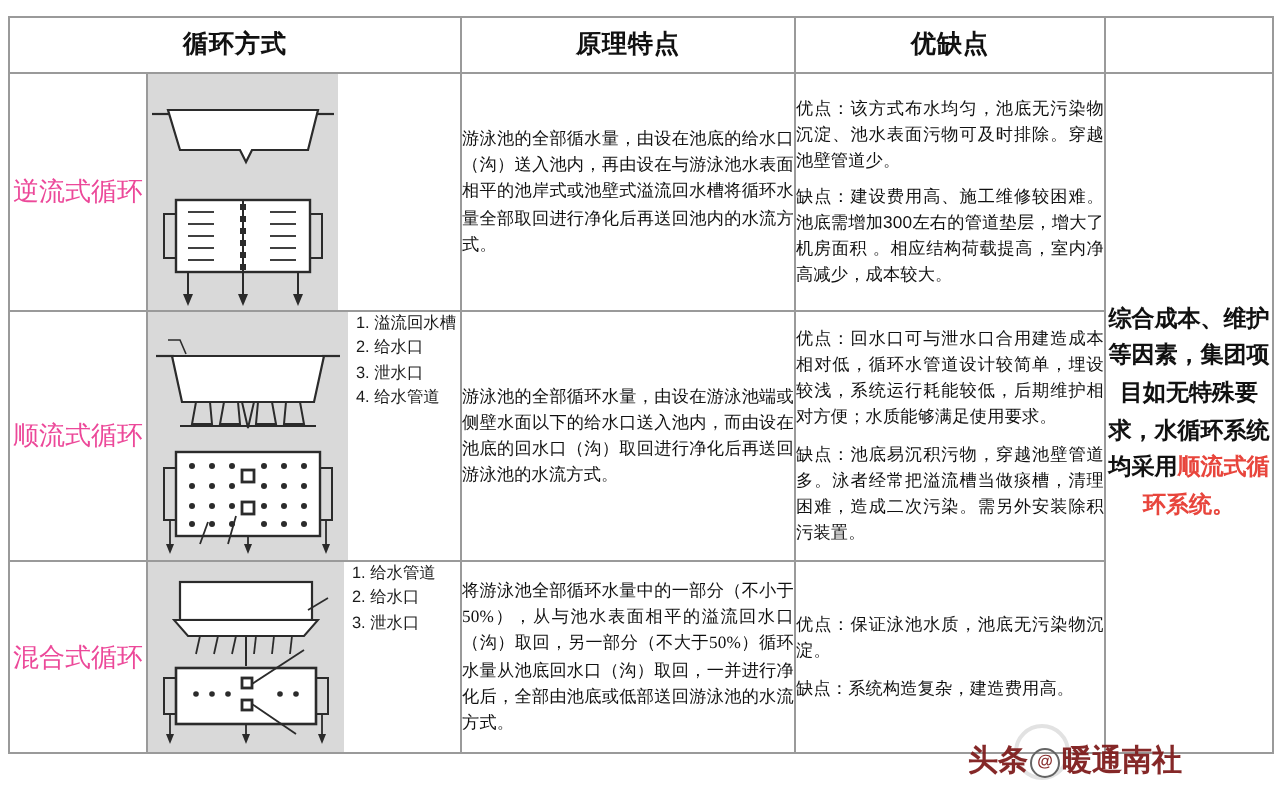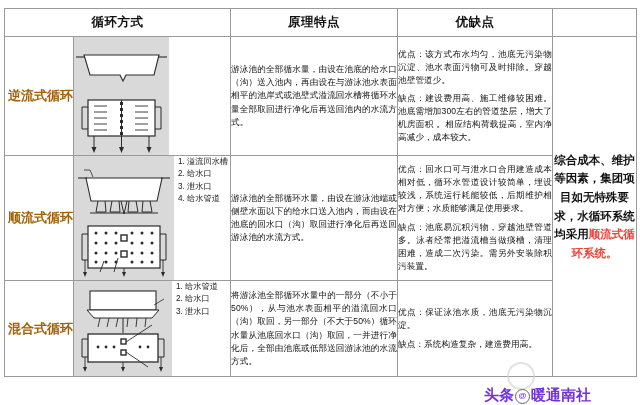--- a/index.html
+++ b/index.html
@@ -37,24 +37,24 @@
     height:27px;
     text-align:center;
     font-size:12.5px;
     font-weight:bold;
     color:#111;
     letter-spacing:.5px;
   }
   th.blank{border-left:1px solid #9a9a9a;border-bottom:1px solid #fff;border-top:1px solid #fff;border-right:1px solid #fff;}
 
   td.mode{
-    text-align:right;
+    text-align:center;
     font-size:13px;
-    font-weight:bold;
-    color:#a16207;
+    font-weight:normal;
+    color:#ec4899;
     line-height:1.35;
     padding:0 5px;
   }
   td.diagcell{padding:4px 2px;}
   .diagwrap{display:flex;align-items:flex-start;gap:3px;}
   .diagbox{
     background:#d9d9d9;
     flex:0 0 auto;
     position:relative;
   }
@@ -70,21 +70,21 @@
   td.para{
     font-size:8.6px;
     line-height:1.52;
     color:#111;
     text-align:justify;
     padding:4px 6px;
     letter-spacing:.1px;
   }
   td.para p{margin:0 0 5px 0;text-indent:0;}
   td.para p:last-child{margin-bottom:0;}
-  .ind{text-indent:1.6em;}
+  .ind{text-indent:1.6em;font-family:Liberation Serif, serif;}
 
   td.summary{
     font-size:11.5px;
     line-height:1.62;
     color:#111;
     font-weight:bold;
     padding:4px 5px;
     text-align:center;
     border-top:1px solid #fff;
     border-bottom:1px solid #fff;
@@ -92,23 +92,23 @@
   .redtxt{color:#e8453c;}
 
   
   .wm{
     position:absolute;
     pointer-events:none;
     font-weight:bold;
     white-space:nowrap;
   }
   .wm-toutiao{
-    left:484px;top:386px;
+    left:484px;top:371px;
     font-size:15px;
-    color:#6d28d9;
+    color:#7f1d1d;
     opacity:.95;
   }
   .wm-circle{
     display:inline-block;
     width:13px;height:13px;
     border:1.4px solid #5d5d5d;
     border-radius:50%;
     font-size:8px;line-height:11px;text-align:center;
     vertical-align:2px;
     margin:0 1px;

